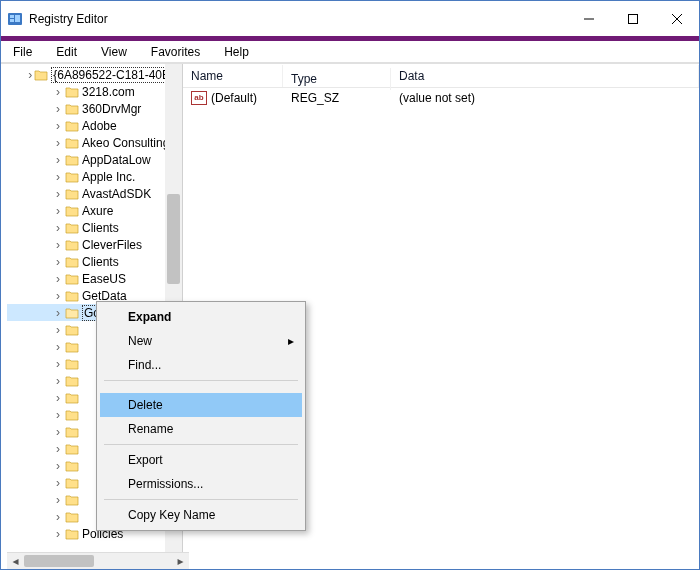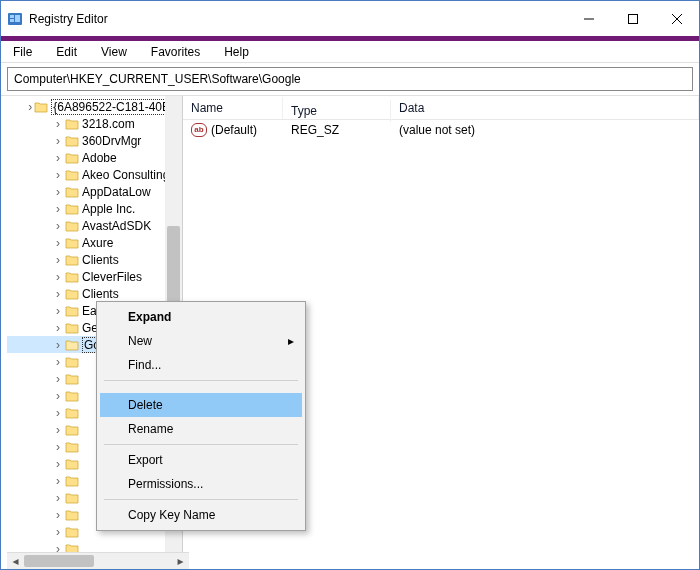--- a/index.html
+++ b/index.html
@@ -85,21 +85,21 @@
     height: 24px; display: flex; align-items: center; padding: 0 24px 0 28px; position: relative;
     cursor: default;
   }
   .contextmenu .mitem.bold { font-weight: 600; align-items: center; }
   .contextmenu .mitem.hov { background: #91c9f7; margin-top: 12px; }
   .contextmenu .sep { height: 1px; background: #d0d0d0; margin: 3px 4px; }
   .contextmenu .mitem .sub { position: absolute; right: 8px; }
   .ab-icon {
     width: 16px; height: 14px; display:inline-block; border:1px solid #a33; background:#fff;
     color:#a33; font-size:8px; font-weight:bold; text-align:center; line-height:11px;
-    border-radius:6px;
+    border-radius:0;
   }
   .treevscroll {
     position:absolute; right:0; top:0; width:17px; bottom:0; background:#f0f0f0;
   }
   .treevscroll .thumb { position:absolute; left:2px; right:2px; top:130px; height:90px; background:#c2c2c2; border-radius:2px;}
 </style>
 </head>
 <body>
 
 <div class="window">
@@ -133,23 +133,20 @@
   </div>
 
   <div class="menubar">
     <span class="item">File</span>
     <span class="item">Edit</span>
     <span class="item">View</span>
     <span class="item">Favorites</span>
     <span class="item">Help</span>
   </div>
 
-  <div class="addressbar">
-    <input type="text" value="Computer\HKEY_CURRENT_USER\Software\Google" style="">
-  </div>
 
   <div class="body">
     <div class="edge"></div>
 
     <div class="treepane">
       <div class="treewrap">
         <div class="tree" id="tree">
             <div class="treerow partial">
               <span class="ind" style="width:26px"></span>
               <span class="exp">›</span>

